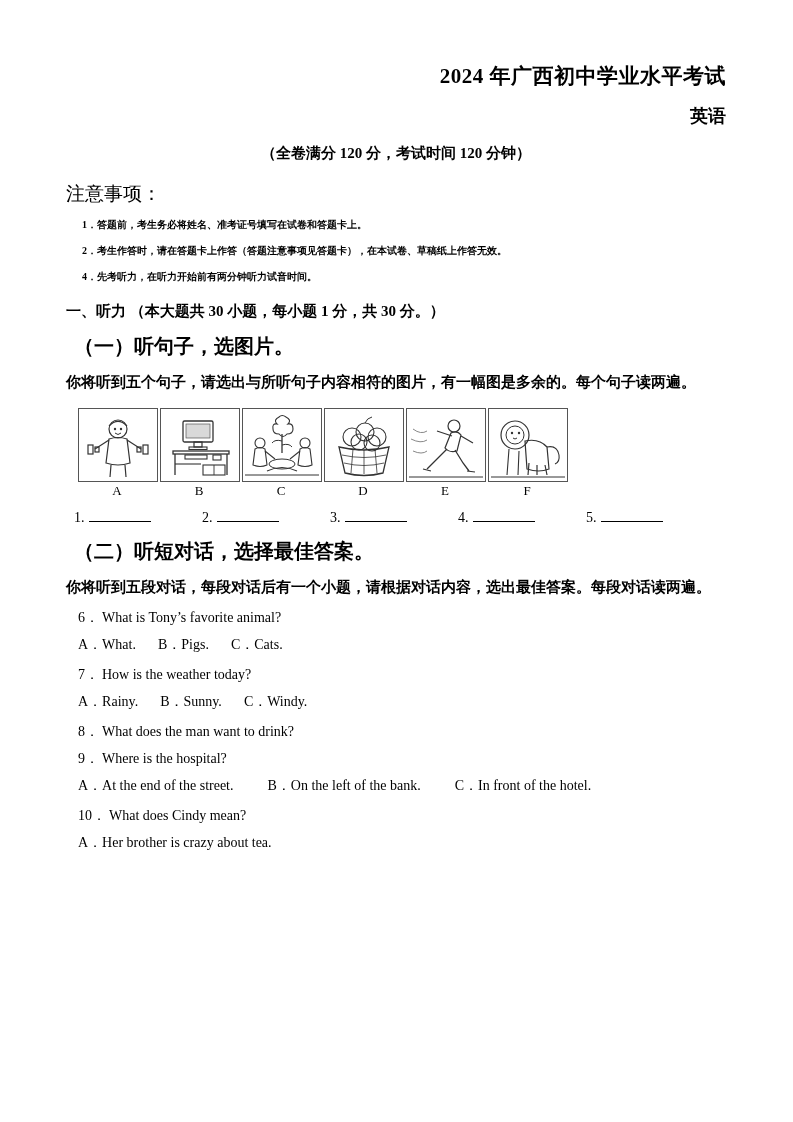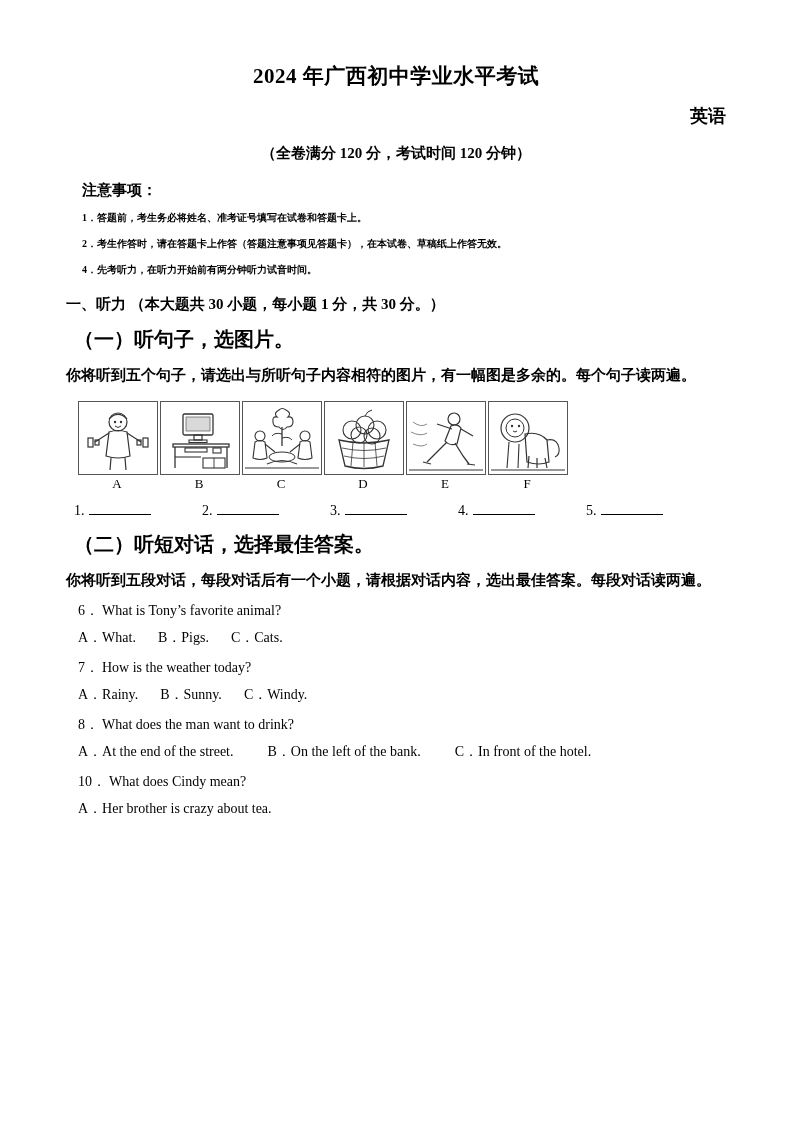--- a/index.html
+++ b/index.html
@@ -22,43 +22,43 @@
     padding: 0;
     box-sizing: border-box;
   }
   .inner {
     position: absolute;
     left: 66px;
     top: 62px;
     width: 660px;
   }
   .title {
-    text-align: center;
+    text-align: right;
     font-weight: bold;
     font-size: 21px;
     letter-spacing: 0.5px;
     margin: 0 0 14px 0;
     font-family: "Liberation Serif", serif;
   }
   .subject {
     text-align: right;
     font-weight: bold;
     font-size: 18px;
     margin: 0 0 16px 0;
   }
   .fullscore {
     text-align: center;
     font-weight: bold;
     font-size: 15px;
     margin: 0 0 18px 0;
   }
   .notice-head {
-    font-weight: bold;
-    font-size: 15px;
-    margin: 0 0 10px 16px;
+    font-weight: normal;
+    font-size: 19px;
+    margin: 0 0 10px 0;
   }
   .notice-item {
     font-weight: bold;
     font-size: 10px;
     line-height: 1.62;
     margin: 0 0 10px 16px;
     text-align: justify;
   }
   .section-head {
     font-weight: bold;
@@ -296,20 +296,23 @@
       <span class="qnum">7．</span><span>How is the weather today?</span>
     </div>
     <div class="opts">
       <span>A．Rainy.</span><span>B．Sunny.</span><span>C．Windy.</span>
     </div>
 
     <div class="q">
       <span class="qnum">8．</span><span>What does the man want to drink?</span>
     </div>
 
+    <div class="q">
+      <span class="qnum">9．</span><span>Where is the hospital?</span>
+    </div>
     <div class="opts wide">
       <span>A．At the end of the street.</span><span>B．On the left of the bank.</span><span>C．In front of the hotel.</span>
     </div>
 
     <div class="q">
       <span class="qnum">10．</span><span>What does Cindy mean?</span>
     </div>
     <div class="opts">
       <span>A．Her brother is crazy about tea.</span>
     </div>

